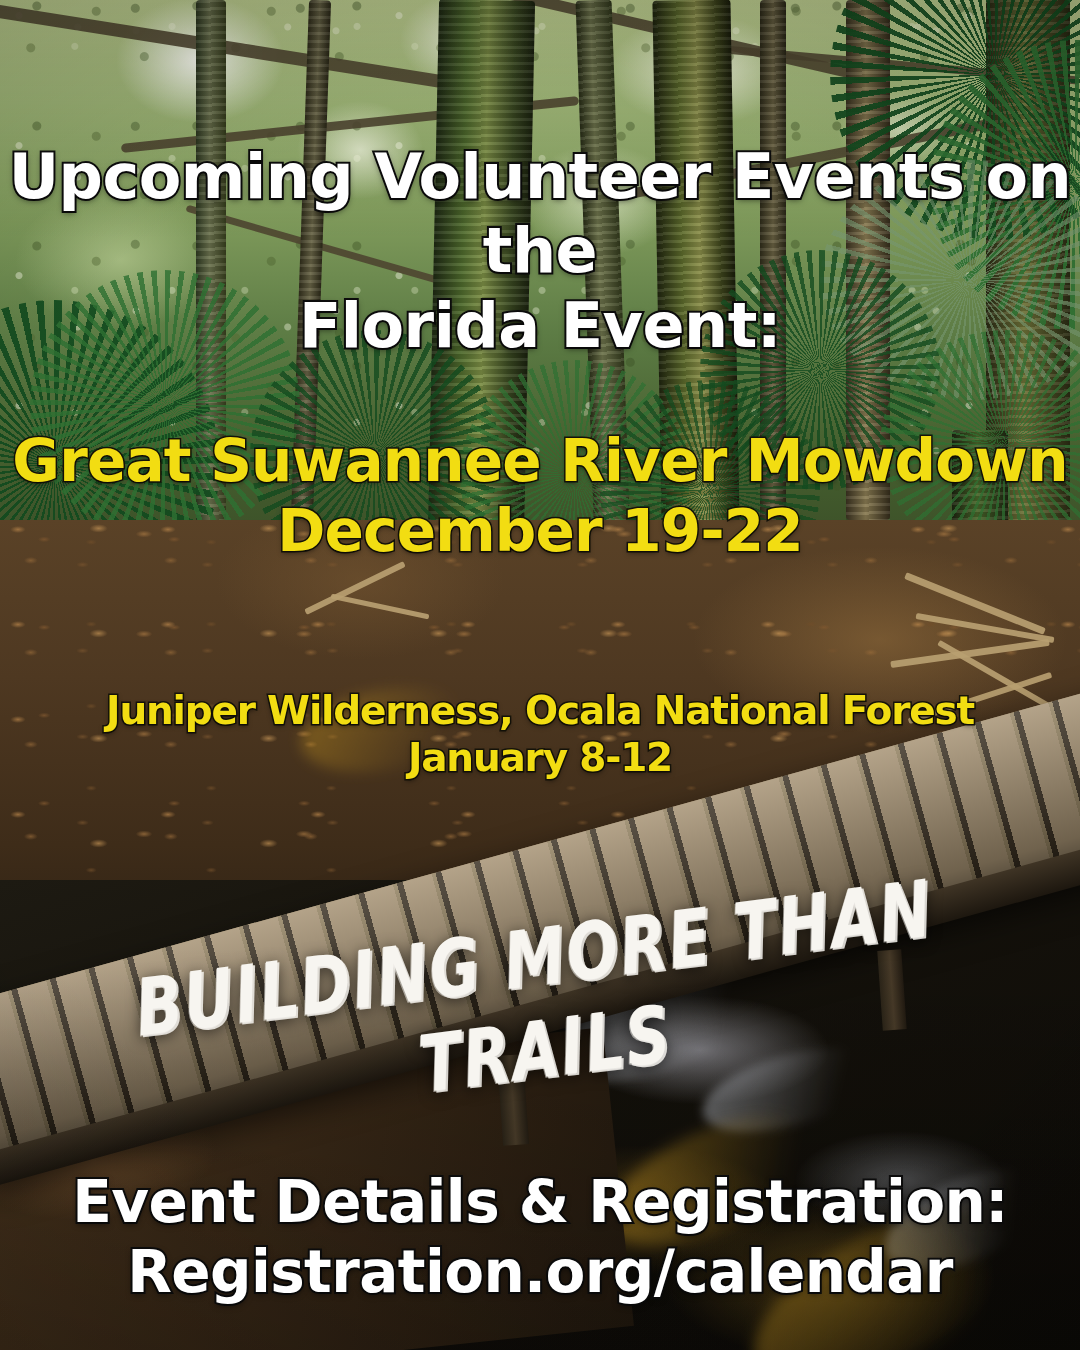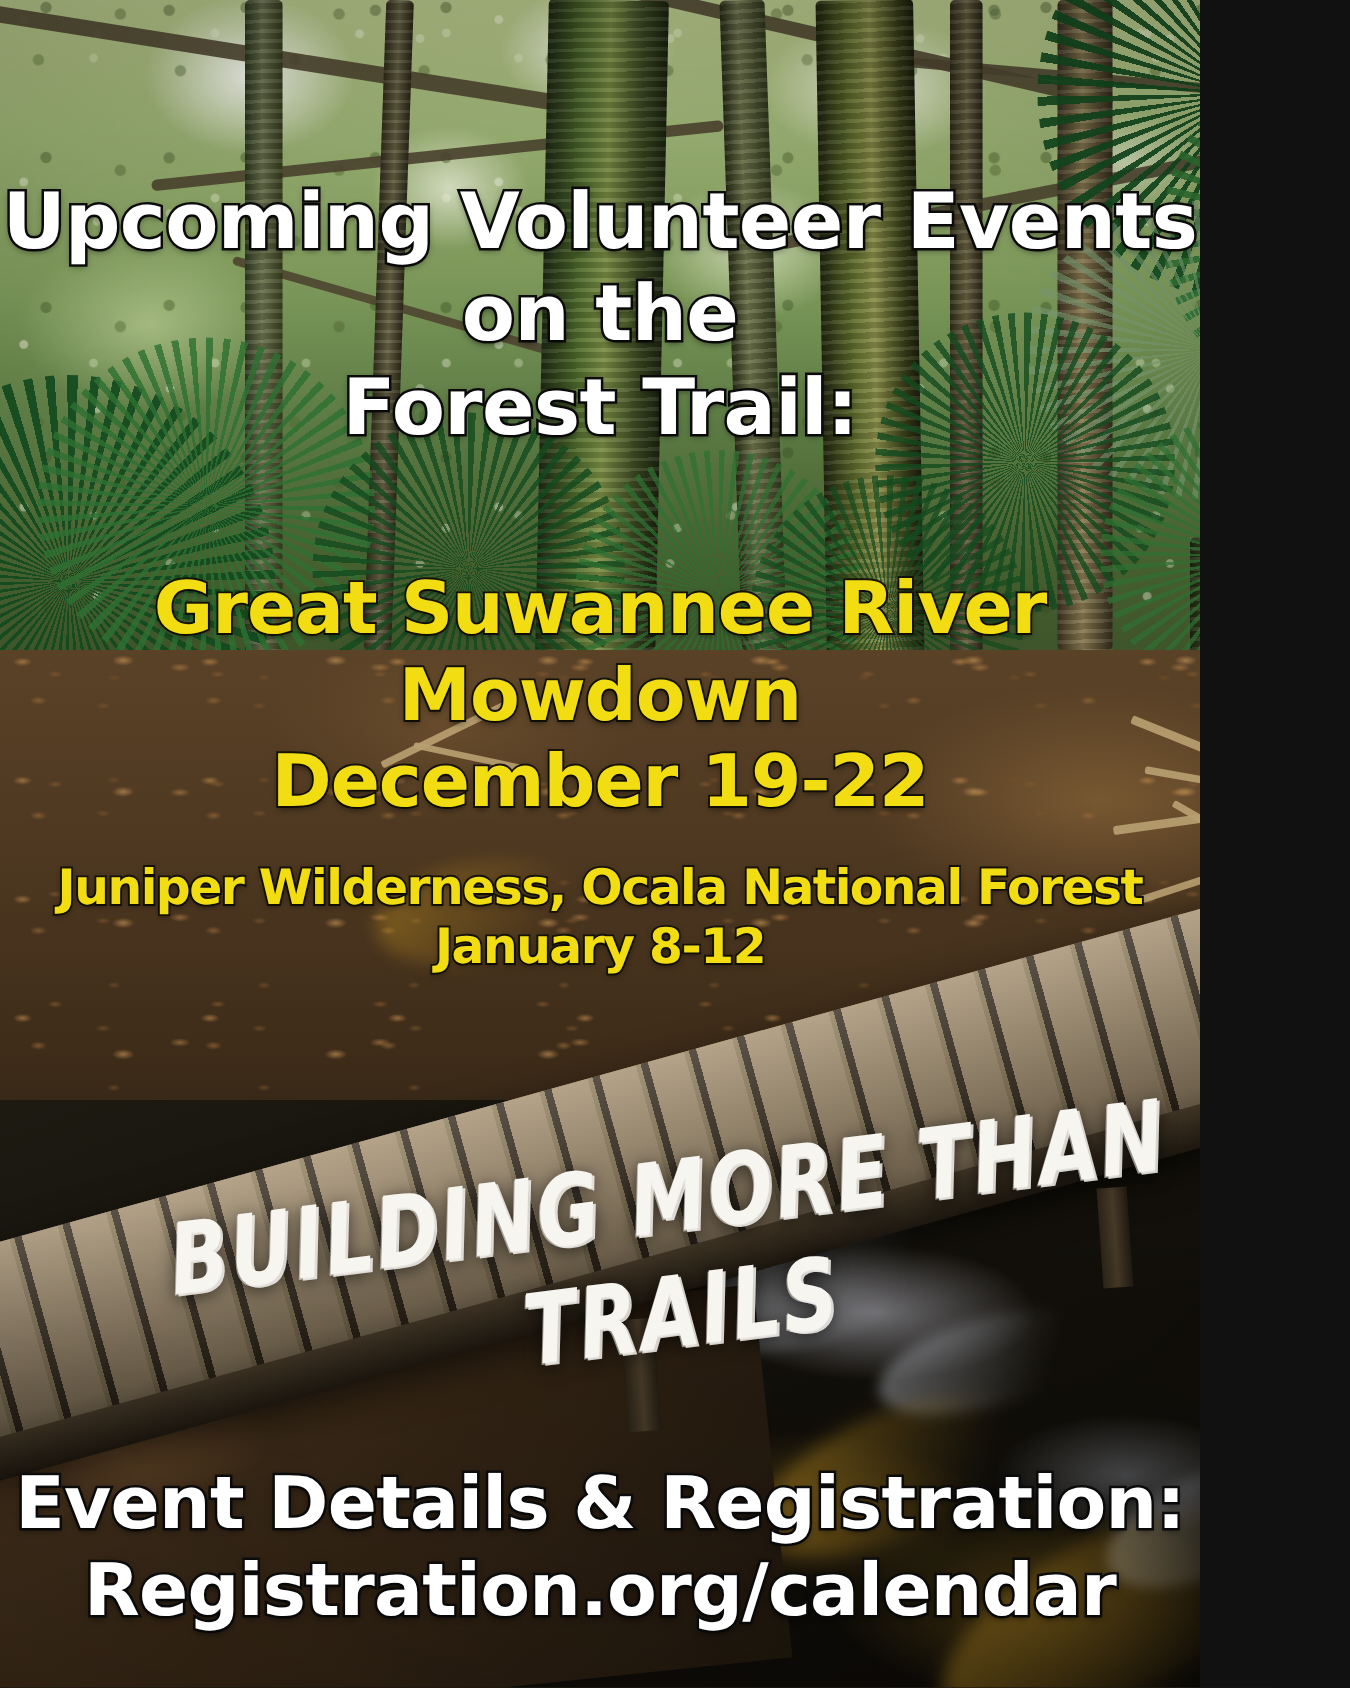--- a/index.html
+++ b/index.html
@@ -6,21 +6,21 @@
 
   html, body {
     width:1080px; height:1350px;
     background:#111;
     font-family:"Liberation Sans", sans-serif;
     overflow:hidden;
   }
 
   #poster {
     position:relative;
-    width:960px; height:1350px;
+    width:1080px; height:1350px;
     overflow:hidden;
     background:#2a2012;
   }
 
   
   .bg { position:absolute; inset:0; }
 
   
   .canopy {
     position:absolute; left:0; top:0; width:1080px; height:640px;
@@ -308,24 +308,24 @@
     <div class="deckedge" style="left:500px; top:1055px; width:26px; height:90px; background:linear-gradient(90deg,#2b2418,#4a3d2a,#241d13); transform:rotate(-4deg);"></div>
     <div class="deckedge" style="left:880px; top:950px; width:24px; height:80px; background:linear-gradient(90deg,#2b2418,#473a28,#211a11); transform:rotate(-4deg);"></div>
 
     <div class="vignette"></div>
   </div>
 
   <div class="text-layer">
 
     <div class="blk headline" style="top:140px;">
       <div>Upcoming Volunteer Events on the</div>
-      <div>Forest Trail:</div>
-    </div>
-
-    <div class="blk yellowline" style="top:452px;">
+      <div>Florida Event:</div>
+    </div>
+
+    <div class="blk yellowline" style="top:427px;">
       <div>Great Suwannee River Mowdown</div>
       <div>December 19-22</div>
     </div>
 
     <div class="blk yellowline wide" style="top:688px;">
       <div>Juniper Wilderness, Ocala National Forest</div>
       <div>January 8-12</div>
     </div>
 
     <div class="tagline">

